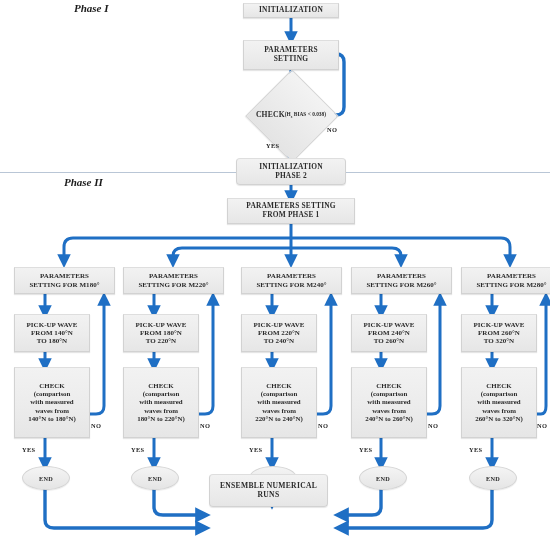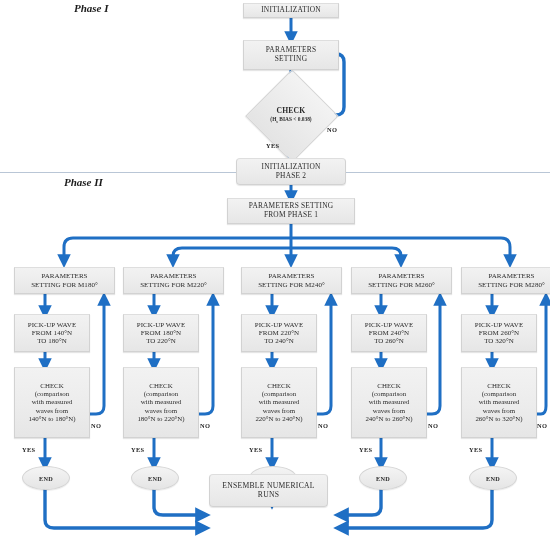--- a/index.html
+++ b/index.html
@@ -17,39 +17,39 @@
     position:absolute;
     box-sizing:border-box;
     background:linear-gradient(180deg,#f2f2f2 0%,#ececec 55%,#e6e6e6 100%);
     border:1px solid #d2d2d2;
     border-top-color:#dedede;
     display:flex;
     align-items:center;
     justify-content:center;
     text-align:center;
     color:#2b2b2b;
-    font-weight:normal;
+    font-weight:bold;
     letter-spacing:.1px;
     line-height:1.18;
     box-shadow:0 1px 1px rgba(0,0,0,0.10);
   }
   .node.rounded{border-radius:4px;}
   .node .lines{padding:0 2px;white-space:pre-line;}
 
   .diamond{
     position:absolute;
     background:linear-gradient(180deg,#f3f3f3 0%,#eaeaea 60%,#e4e4e4 100%);
     border:1px solid #d4d4d4;
     transform:rotate(45deg);
     box-shadow:0 1px 1px rgba(0,0,0,0.08);
   }
   .diamond-text{
     position:absolute;
     display:flex;
-    flex-direction:column;
+    flex-direction:row;
     align-items:center;
     justify-content:center;
     font-weight:bold;
     color:#2b2b2b;
     line-height:1.2;
     pointer-events:none;
     font-family:Liberation Serif, serif;
   }
   .d-l1{font-size:7.6px;letter-spacing:.2px;}
   .d-l2{font-size:5.4px;letter-spacing:0;margin-top:1px;}

